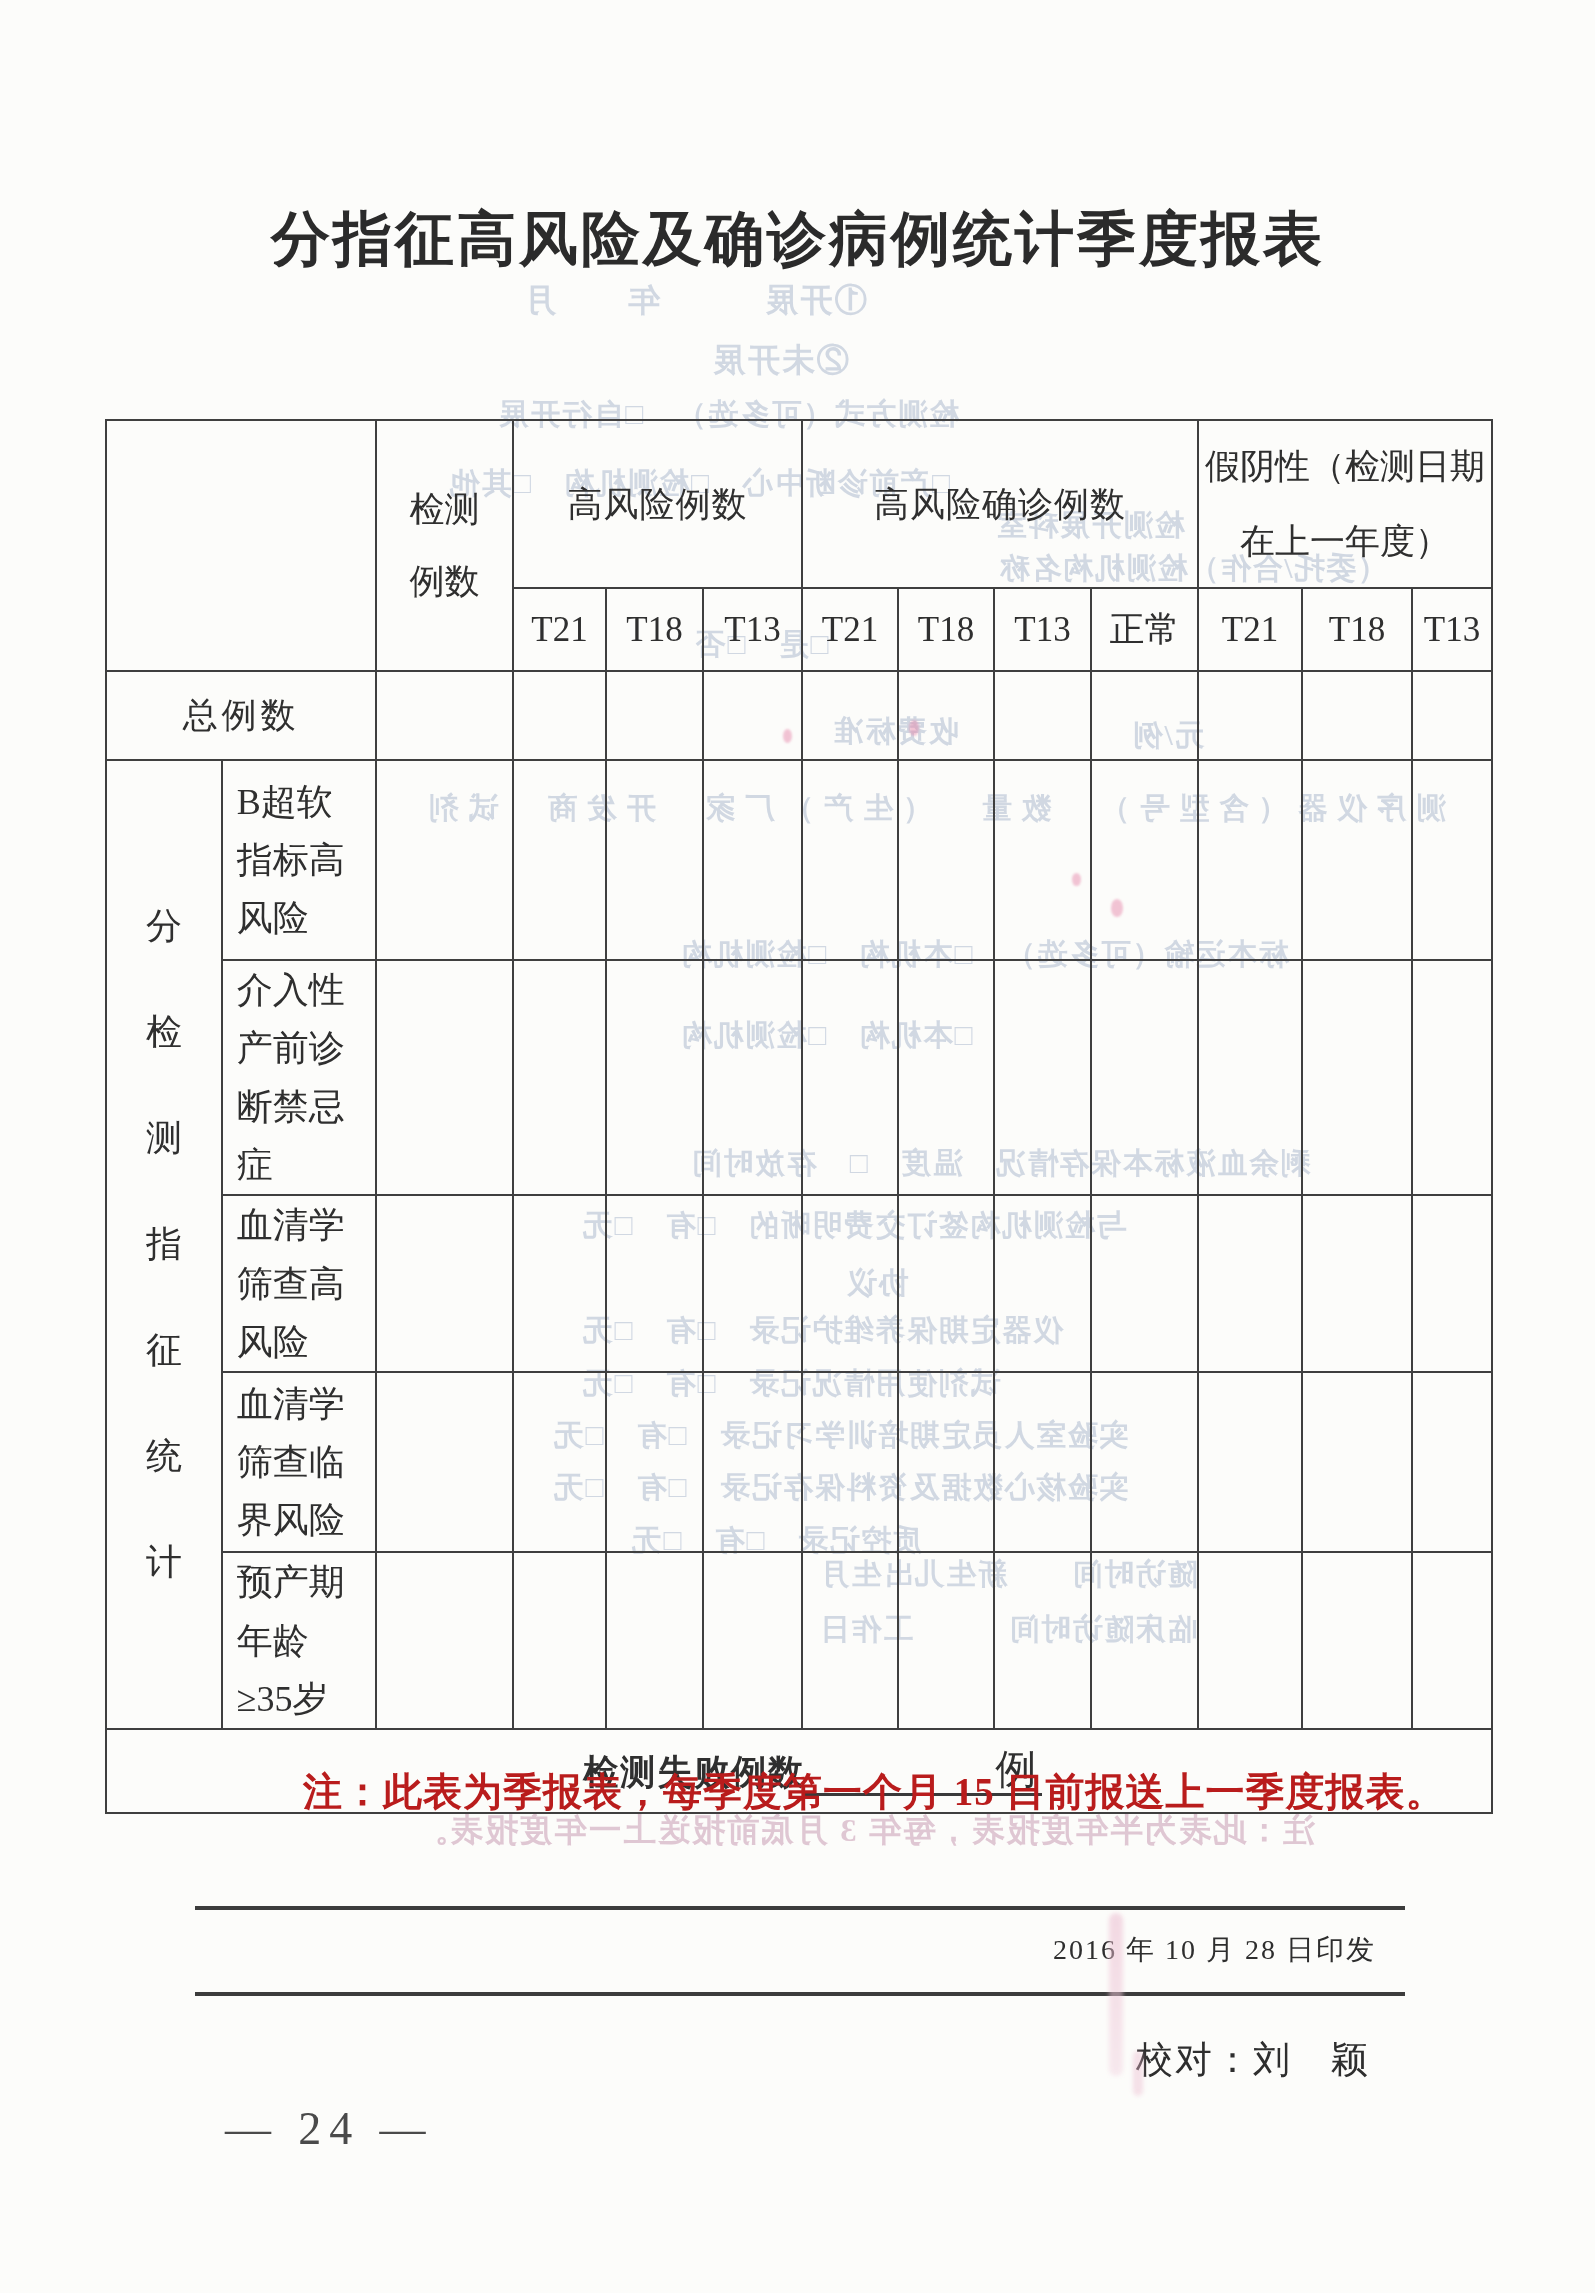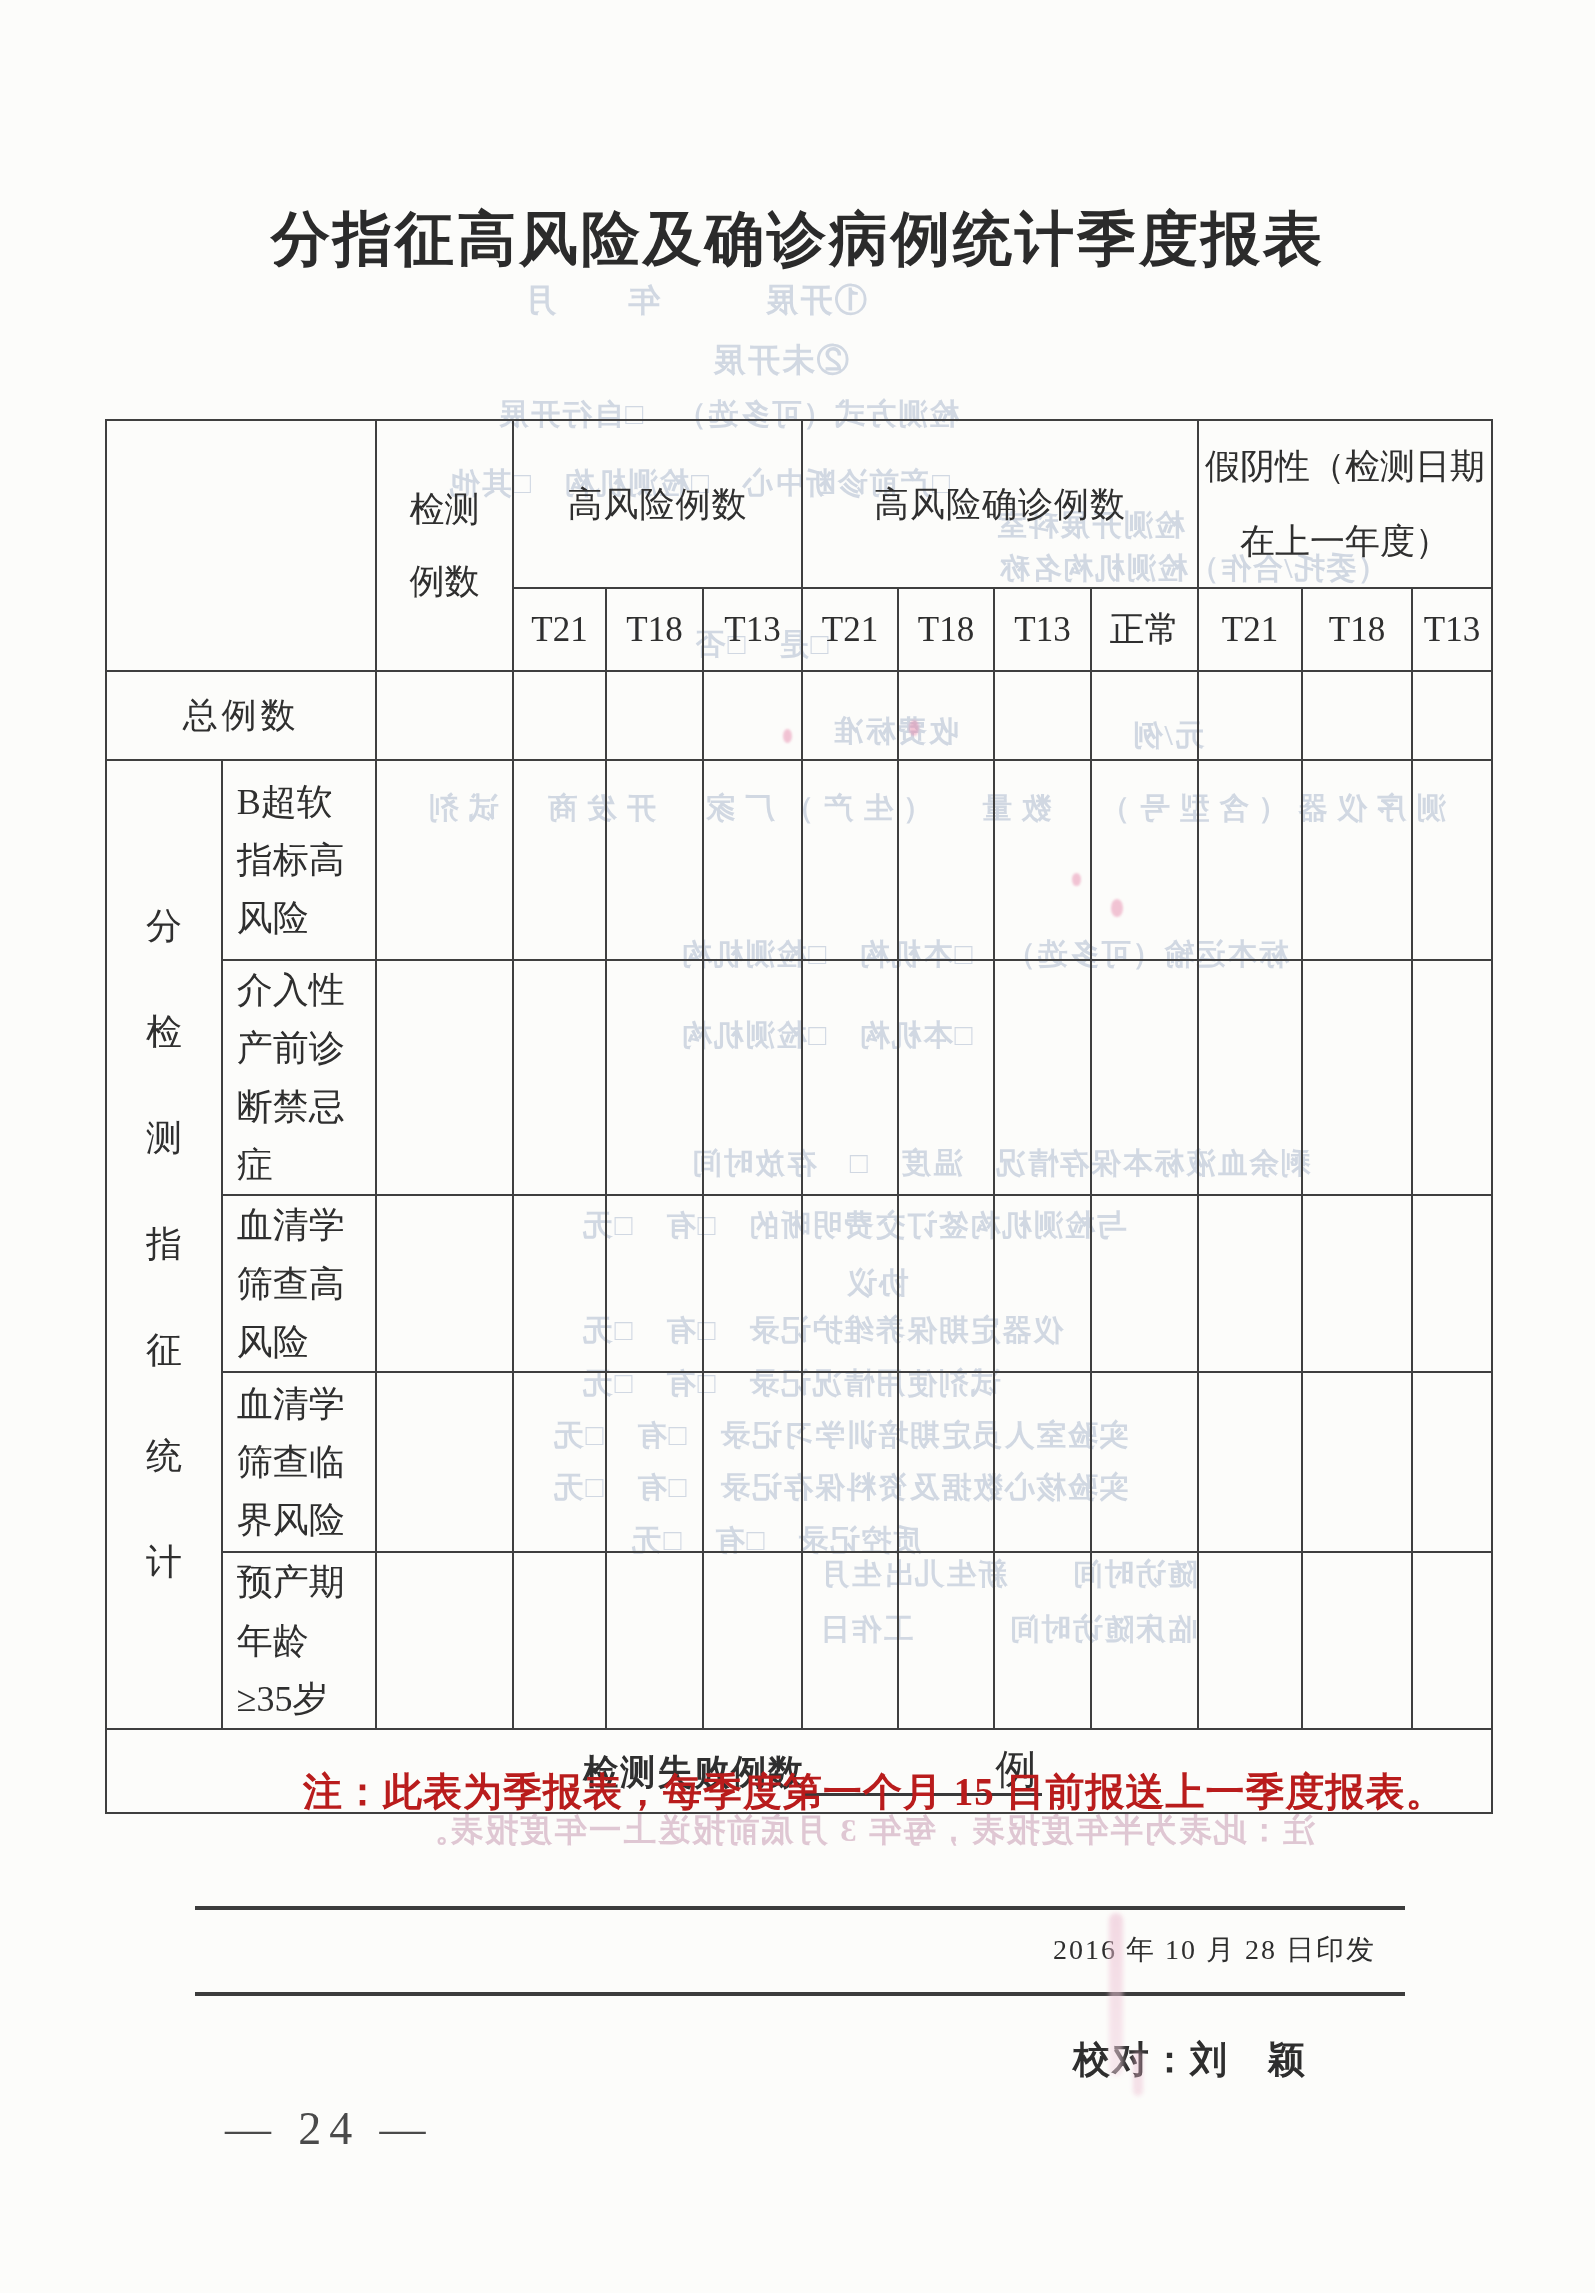--- a/index.html
+++ b/index.html
@@ -44,21 +44,21 @@
     display:inline-block;width:231px;border-bottom:3px solid #3a3a3a;
     text-align:right;padding-right:5.9px;font-size:41px;vertical-align:bottom;line-height:1.15;
   }
   
   .note{position:absolute;left:303px;top:1765px;font-size:39px;font-weight:600;letter-spacing:1px;color:#b91c1c;white-space:nowrap;}
   .rule{position:absolute;left:195px;width:1210px;height:3.9px;background:#3c3c3c;}
   .rule-top{top:1906px;}
   .rule-bottom{top:1992px;}
   .issuer{position:absolute;left:233px;top:1933px;font-size:37px;letter-spacing:3.9px;white-space:nowrap;}
   .printdate{position:absolute;right:220px;top:1931px;font-size:28px;letter-spacing:2px;white-space:nowrap;}
-  .proof{position:absolute;left:1073px;top:2035px;font-size:37px;letter-spacing:2px;white-space:nowrap;font-weight:bold;}
+  .proof{position:absolute;left:1136px;top:2035px;font-size:37px;letter-spacing:2px;white-space:nowrap;}
   .pagenum{position:absolute;left:225px;top:2102px;font-size:46px;color:#4a4a4a;letter-spacing:7.9px;white-space:nowrap;}
   
   .bt{
     position:absolute;transform:scaleX(-1);color:#a3b2ca;opacity:.48;
     font-size:29.6px;letter-spacing:2px;white-space:nowrap;pointer-events:none;
     font-weight:600;
   }
   .bt-big{font-size:32.5px;}
   .bt-wide{letter-spacing:9.9px;}
   .bt-pink{color:#c493ad;opacity:.5;font-size:32.5px;}

